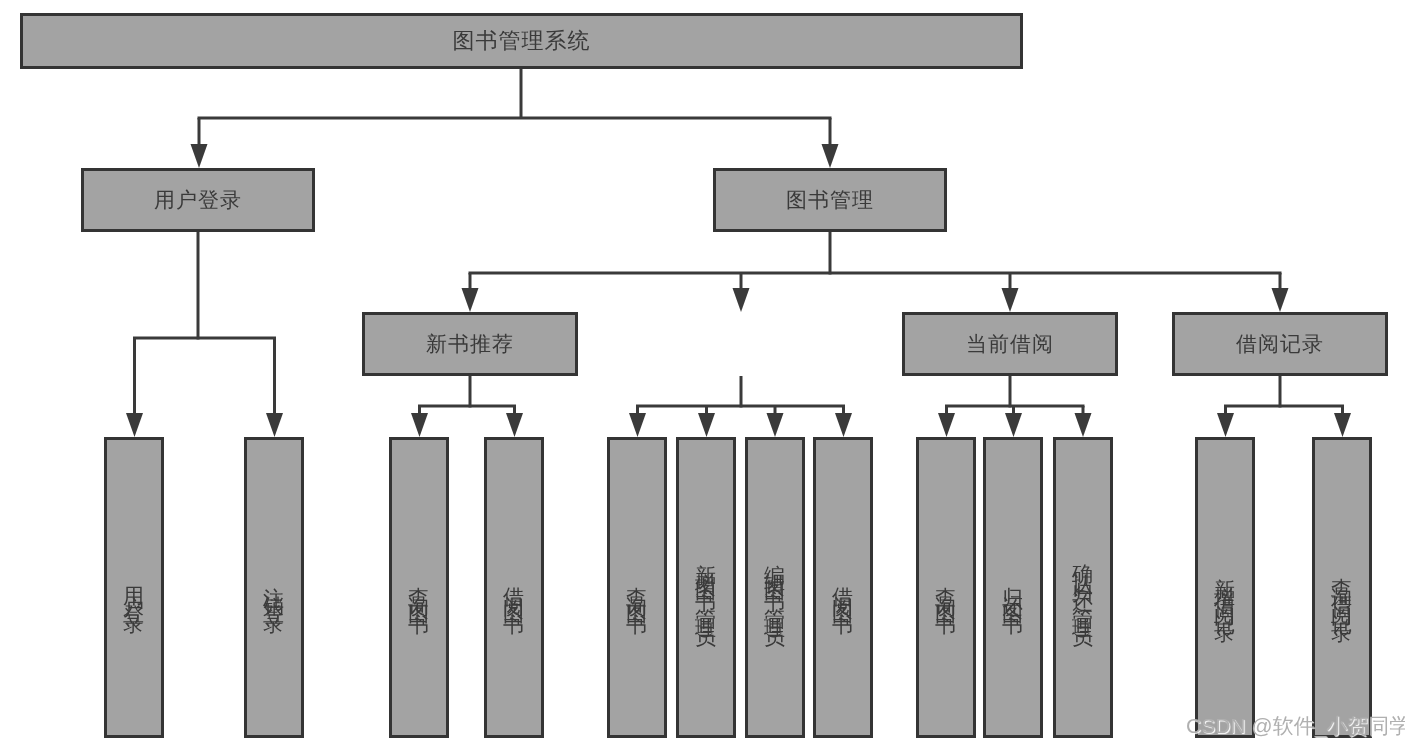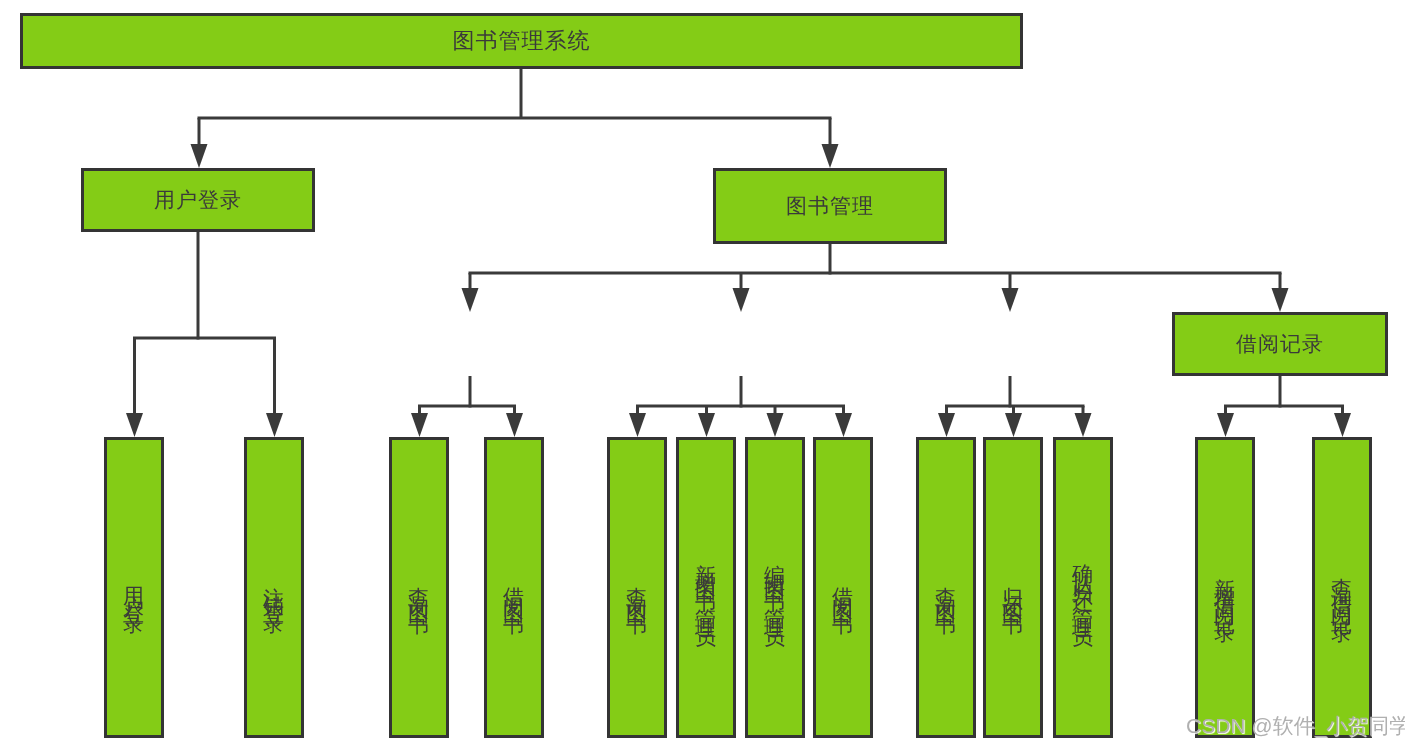--- a/index.html
+++ b/index.html
@@ -13,21 +13,21 @@
   }
   .connectors {
     position: absolute;
     left: 0; top: 0;
     z-index: 0;
   }
   .node {
     position: absolute;
     box-sizing: border-box;
     border: 3px solid #343434;
-    background: #84cc16;
+    background: #a3a3a3;
     display: flex;
     align-items: center;
     justify-content: center;
     color: #3a3a3a;
     z-index: 1;
   }
   .h-node { font-size: 21px; letter-spacing: 1px; white-space: nowrap; }
   .root-node { font-size: 22px; }
   .v-node span {
     writing-mode: vertical-rl;
@@ -119,24 +119,30 @@
     </g>
   </svg>
 
   <div class="node h-node root-node" style="left:20px; top:13px; width:1003px; height:56px;">
     <span>图书管理系统</span>
   </div>
 
   <div class="node h-node" style="left:81px; top:168px; width:234px; height:64px;">
     <span>用户登录</span>
   </div>
-  <div class="node h-node" style="left:713px; top:168px; width:234px; height:76px;">
+  <div class="node h-node" style="left:713px; top:168px; width:234px; height:64px;">
     <span>图书管理</span>
   </div>
 
+  <div class="node h-node" style="left:362px; top:312px; width:216px; height:64px;">
+    <span>新书推荐</span>
+  </div>
+  <div class="node h-node" style="left:902px; top:312px; width:216px; height:64px;">
+    <span>当前借阅</span>
+  </div>
   <div class="node h-node" style="left:1172px; top:312px; width:216px; height:64px;">
     <span>借阅记录</span>
   </div>
 
   <div class="node v-node" style="left:104px; top:437px; width:60px; height:301px;">
     <span>用户登录</span>
   </div>
   <div class="node v-node" style="left:244px; top:437px; width:60px; height:301px;">
     <span>注销登录</span>
   </div>

